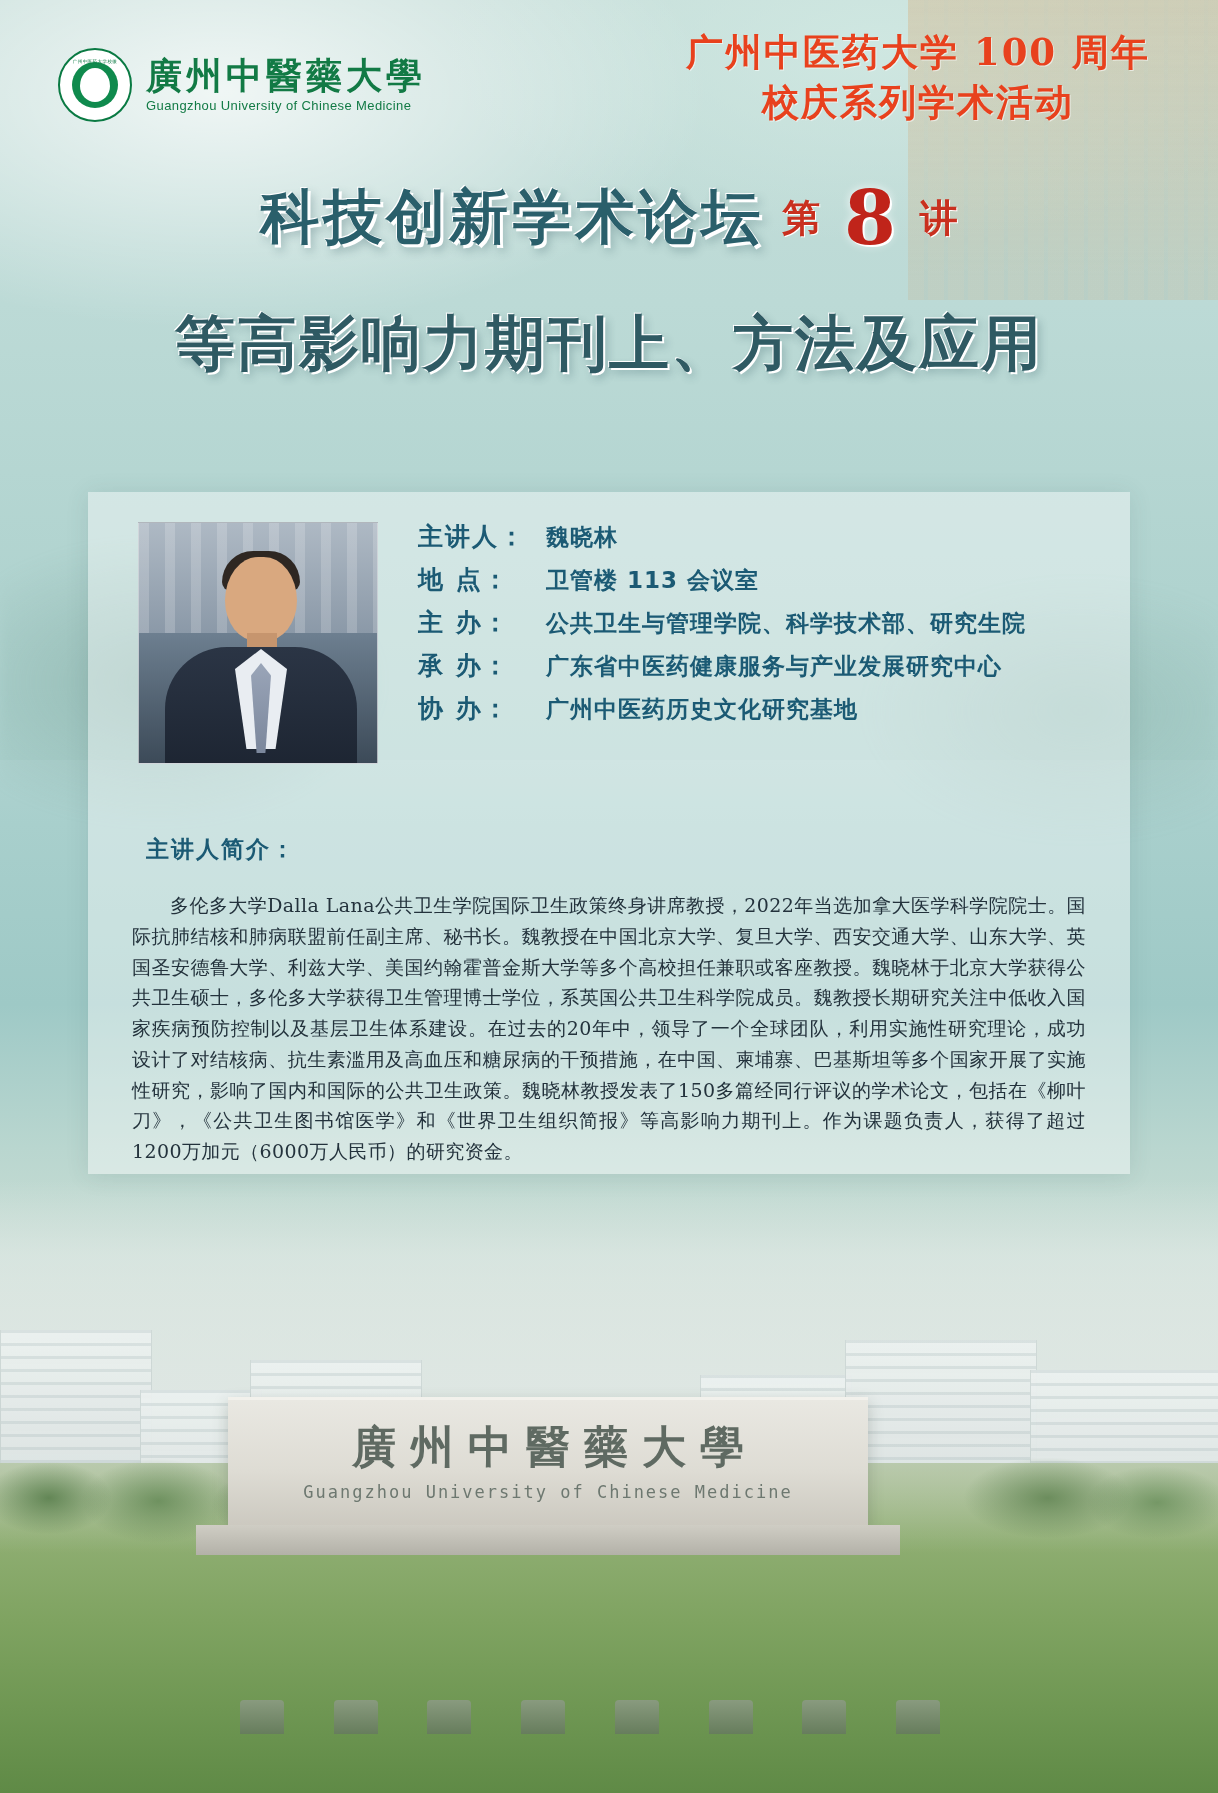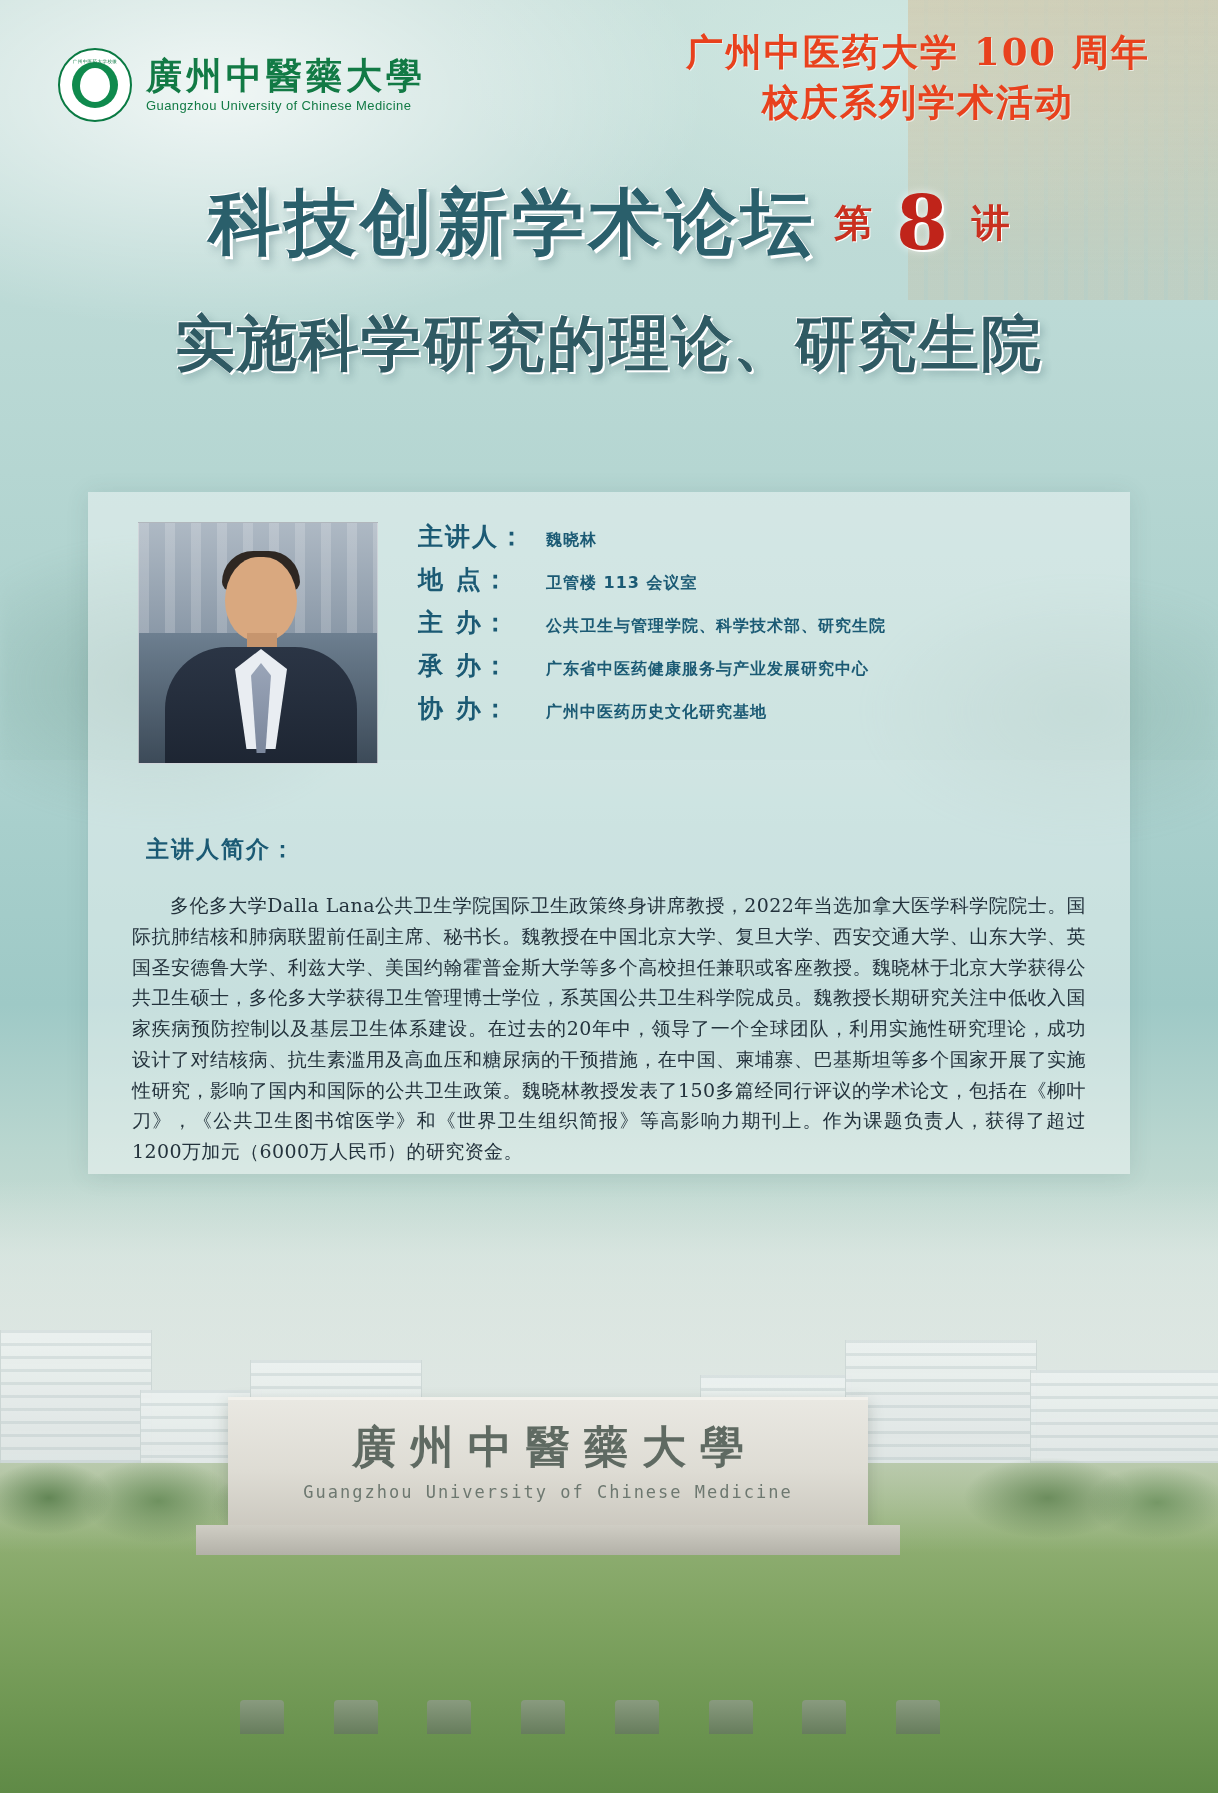--- a/index.html
+++ b/index.html
@@ -254,21 +254,21 @@
     position: absolute;
     left: 0; right: 0;
     top: 175px;
     display: flex;
     align-items: center;
     justify-content: center;
     gap: 18px;
   }
   .title-main {
     font-family: "DejaVu Serif", "Liberation Serif", serif;
-    font-size: 72px;
+    font-size: 59px;
     font-weight: 700;
     letter-spacing: 4px;
     color: #2a5f6b;
     text-shadow:
        3px 3px 0 #ffffff,
       -1px -1px 0 #ffffff,
        5px 6px 10px rgba(40,80,90,0.35);
   }
   .lesson-label {
     font-family: "DejaVu Serif", "Liberation Serif", serif;
@@ -386,21 +386,21 @@
     width: 128px;
     flex: 0 0 128px;
     font-family: "DejaVu Sans", "Liberation Sans", sans-serif;
     font-size: 25px;
     font-weight: 700;
     color: #1b5a74;
     letter-spacing: 2px;
   }
   .info-value {
     font-family: "DejaVu Sans", "Liberation Sans", sans-serif;
-    font-size: 16px;
+    font-size: 23px;
     font-weight: 700;
     color: #1b5a74;
     letter-spacing: 1px;
     text-align: right;
   }
 
   .bio-title {
     position: absolute;
     left: 58px;
     top: 330px;
@@ -481,21 +481,21 @@
     <div>校庆系列学术活动</div>
   </div>
 
   <div class="title-row">
     <div class="title-main">科技创新学术论坛</div>
     <div class="lesson-label">第</div>
     <div class="lesson-num">8</div>
     <div class="lesson-label">讲</div>
   </div>
 
-  <div class="title-sub">实施科学研究的理论、研究生院</div>
+  <div class="title-sub">等高影响力期刊上、方法及应用</div>
 
   <div class="card">
 
     <div class="photo">
       <div class="bgwin"></div>
       <div class="hair"></div>
       <div class="head"></div>
       <div class="neck"></div>
       <div class="body"></div>
       <div class="shirt"></div>

